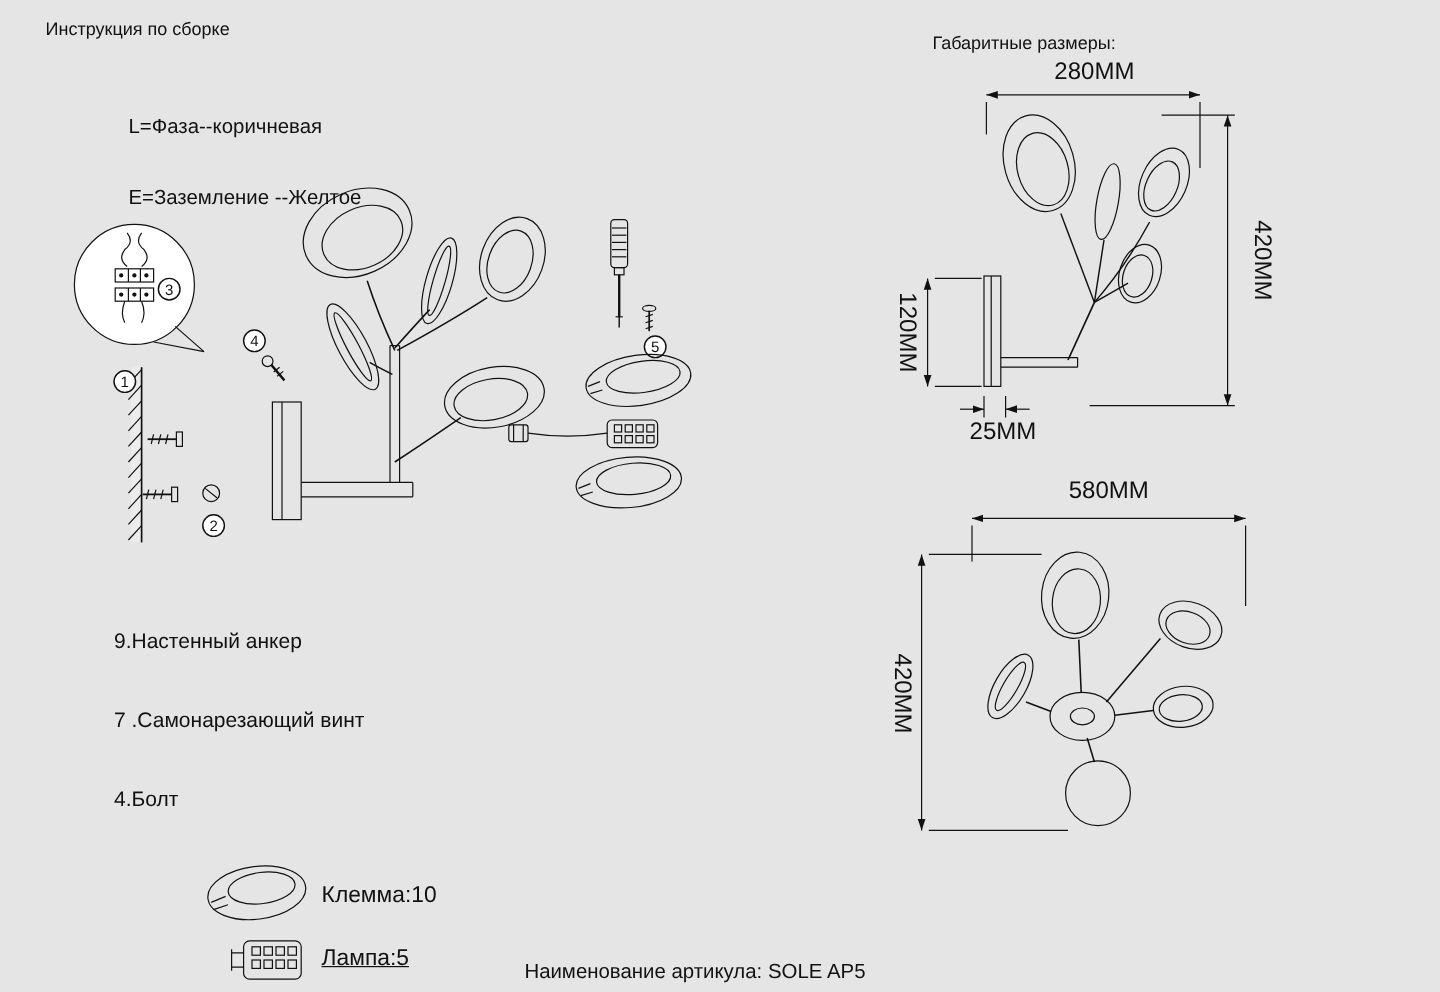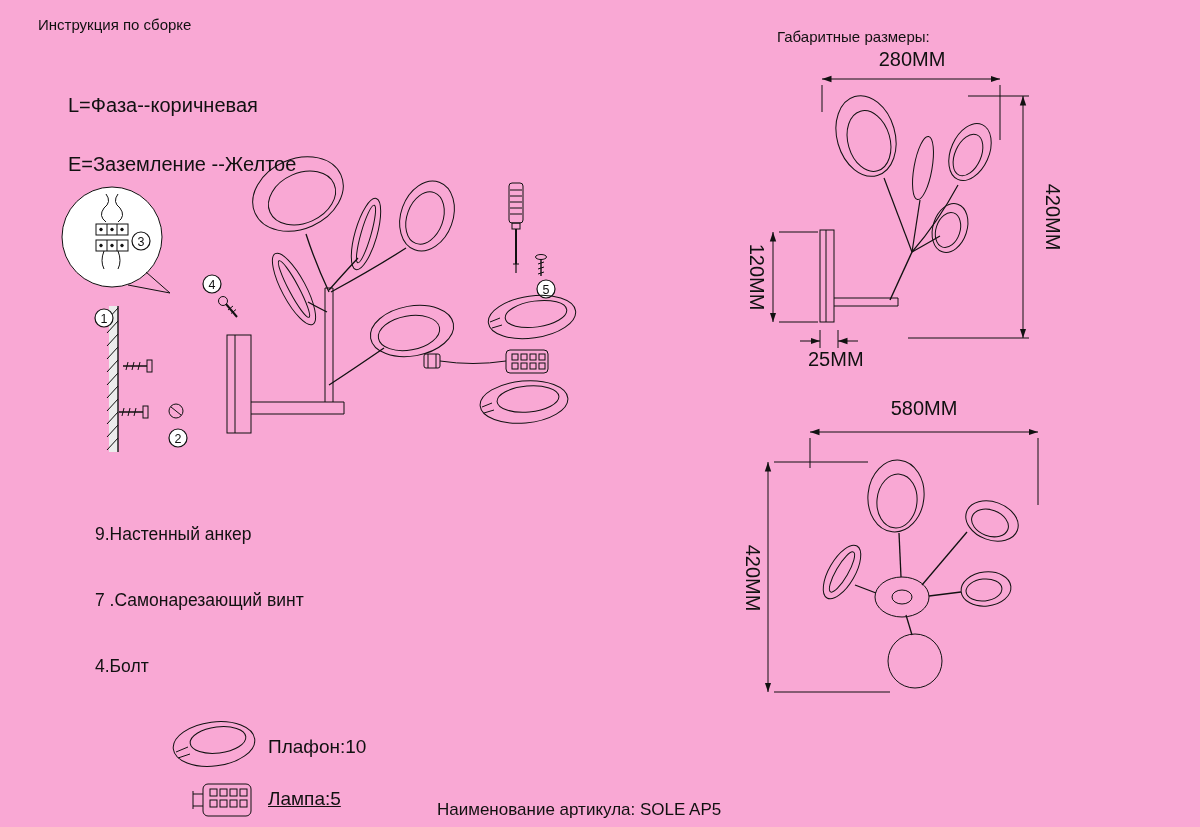--- a/index.html
+++ b/index.html
@@ -1,21 +1,21 @@
 <!DOCTYPE html>
 <html><head>
 <meta charset="utf-8">
 <style>
   * { margin:0; padding:0; box-sizing:border-box; }
   html,body { background:#ffffff; }
   body { font-family:"Liberation Sans", sans-serif; color:#111; }
-  .canvas { position:relative; width:1200px; height:827px; background:#f9a8d4; overflow:hidden; }
+  .canvas { position:relative; width:1200px; height:827px; background:#e5e5e5; overflow:hidden; }
   .abs { position:absolute; white-space:pre; }
   .h-title { font-size:15px; }
-  .wiring-line { font-size:20px; line-height:23px; }
+  .wiring-line { font-size:17px; line-height:23px;margin-left:39px; }
   .parts-line { font-size:17.5px; line-height:30px; }
   .legend-label { font-size:19px; }
   .article-label { font-size:17px; }
   svg { position:absolute; left:0; top:0; }
   svg text { font-family:"Liberation Sans", sans-serif; fill:#111; stroke:none; }
   .dim-text { font-size:20px; }
   .callout-num { font-size:12.5px; }
   g.draw { stroke:#111; fill:none; stroke-width:1; }
 </style>
 </head>
@@ -30,21 +30,21 @@
     <div class="wiring-line">L=Фаза--коричневая</div>
     <div class="wiring-line">E=Заземление --Желтое</div>
   </div>
 
   <div class="abs" style="left:95px; top:483px;">
     <div class="parts-line">9.Настенный анкер</div>
     <div class="parts-line">7 .Самонарезающий винт</div>
     <div class="parts-line">4.Болт</div>
   </div>
 
-  <div class="abs legend-label" style="left:268px; top:736px;">Плафон:10</div>
+  <div class="abs legend-label" style="left:268px; top:736px;">Клемма:10</div>
   <div class="abs legend-label" style="left:268px; top:788px;text-decoration:underline;">Лампа:5</div>
 
   <div class="abs article-label" style="left:437px; top:800px;">Наименование артикула: SOLE AP5</div>
 
   <svg width="1200" height="827" viewBox="0 0 1200 827">
     <defs>
       <marker id="ar" markerWidth="11" markerHeight="9" refX="9.5" refY="4" orient="auto-start-reverse" markerUnits="userSpaceOnUse">
         <path d="M0,0.8 L9.5,4 L0,7.2 Z" fill="#111" stroke="none"></path>
       </marker>
     </defs>

